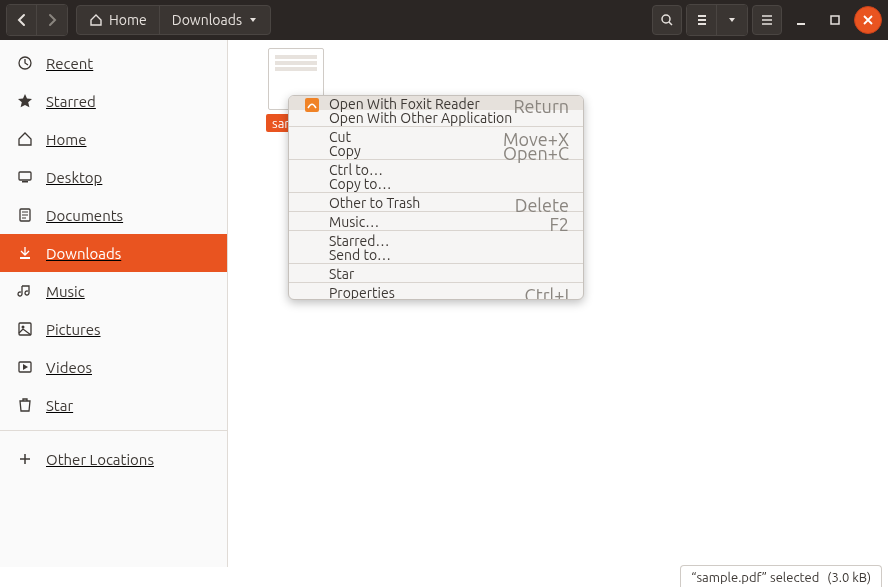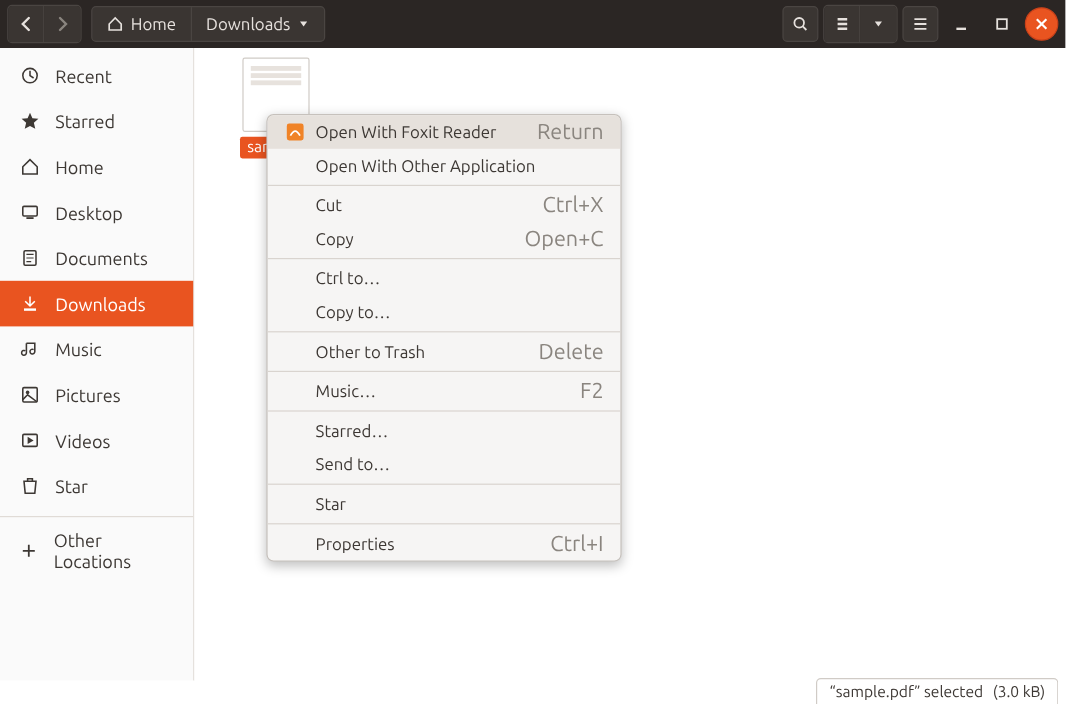--- a/index.html
+++ b/index.html
@@ -15,34 +15,34 @@
 .tb-nav .tb-btn { border-radius: 0; border: none; border-right: 1px solid #4a4542; }
 .tb-nav .tb-btn:last-child { border-right: none; }
 .pathbar { display: flex; align-items: center; height: 30px; background: #3a3532; border-radius: 4px; border: 1px solid #4a4542; margin-left: 4px; }
 .path-seg { display: flex; align-items: center; gap: 6px; padding: 0 12px; height: 100%; color: #e6e1dd; font-size: 14px; cursor: pointer; border-right: 1px solid #4a4542; }
 .path-seg:last-child { border-right: none; }
 .tb-text { font-size: 14px; }
 .tb-close { background: #e95420; border: 1px solid #c7411a; color: #fff; border-radius: 15px; width: 28px; height: 28px; display:flex; align-items:center; justify-content:center; }
 
 
 .main { display: flex; height: 527px; }
-.sidebar { width: 162px; background: #fafafa; border-right: 1px solid #e0dbd6; display: flex; flex-direction: column; padding-top: 4px; }
+.sidebar { width: 228px; background: #fafafa; border-right: 1px solid #e0dbd6; display: flex; flex-direction: column; padding-top: 4px; text-decoration: underline; }
 .side-item { display: flex; align-items: center; gap: 12px; height: 38px; padding: 0 16px; font-size: 15px; color: #3d3834; cursor: pointer; }
 .side-item.active { background: #e95420; color: #fff; }
 .side-item .icon { width: 18px; display: inline-flex; justify-content: center; }
 
 .content { flex: 1; position: relative; background: #fff; padding: 12px; }
 .file-item { position: absolute; left: 36px; top: 8px; width: 64px; text-align: center; cursor: pointer; }
 .file-thumb { width: 56px; height: 62px; background: #fff; border: 1px solid #d0cbc6; border-radius: 2px; margin: 0 auto; position: relative; }
 .file-thumb::after { content: ""; position: absolute; left: 6px; top: 6px; right: 6px; height: 4px; background: #e7e2dd; box-shadow: 0 6px 0 #e7e2dd, 0 12px 0 #e7e2dd; }
 .file-label { display: inline-block; margin-top: 4px; padding: 2px 6px; font-size: 13px; color: #fff; background: #e95420; border-radius: 2px; max-width: 60px; overflow: hidden; text-overflow: ellipsis; white-space: nowrap; }
 
 
 .ctx-menu { position: absolute; left: 60px; top: 55px; width: 296px; background: #f6f5f4; border: 1px solid #c6c1bc; border-radius: 6px; box-shadow: 0 3px 10px rgba(0,0,0,0.25); overflow: hidden; }
-.ctx-item { display: flex; align-items: center; height: 28px; padding: 0 14px; font-size: 14px; color: #3d3834; cursor: pointer; gap: 8px; }
+.ctx-item { display: flex; height: 14px; padding: 0 14px; font-size: 14px; color: #3d3834; cursor: pointer; gap: 8px; }
 .ctx-item.highlight { background: #e6e1dc; }
 .ctx-item .ctx-icon { width: 18px; height: 18px; display:inline-flex; align-items:center; justify-content:center; }
 .ctx-item .ctx-label { flex: 1; }
 .ctx-item .ctx-shortcut { color: #8a857f; font-size: 18px; }
 .ctx-sep { height: 1px; background: #d9d4cf; margin: 2px 0; }
 
 
 .statusbar { position: absolute; right: 6px; bottom: 0; height: 22px; background: #fff; border: 1px solid #d0cbc6; border-bottom: none; border-radius: 4px 4px 0 0; display: flex; align-items: center; padding: 0 10px; font-size: 13px; color: #3d3834; gap: 8px; }
 
 svg { display: block; }
@@ -240,21 +240,21 @@
           <span class="ctx-shortcut">Return</span>
         </div>
         <div class="ctx-item">
           <span class="ctx-icon"></span>
           <span class="ctx-label">Open With Other Application</span>
         </div>
         <div class="ctx-sep"></div>
         <div class="ctx-item">
           <span class="ctx-icon"></span>
           <span class="ctx-label">Cut</span>
-          <span class="ctx-shortcut">Ctrl+X</span>
+          <span class="ctx-shortcut">Move+X</span>
         </div>
         <div class="ctx-item">
           <span class="ctx-icon"></span>
           <span class="ctx-label">Copy</span>
           <span class="ctx-shortcut">Open+C</span>
         </div>
         <div class="ctx-sep"></div>
         <div class="ctx-item">
           <span class="ctx-icon"></span>
           <span class="ctx-label">Ctrl to…</span>

